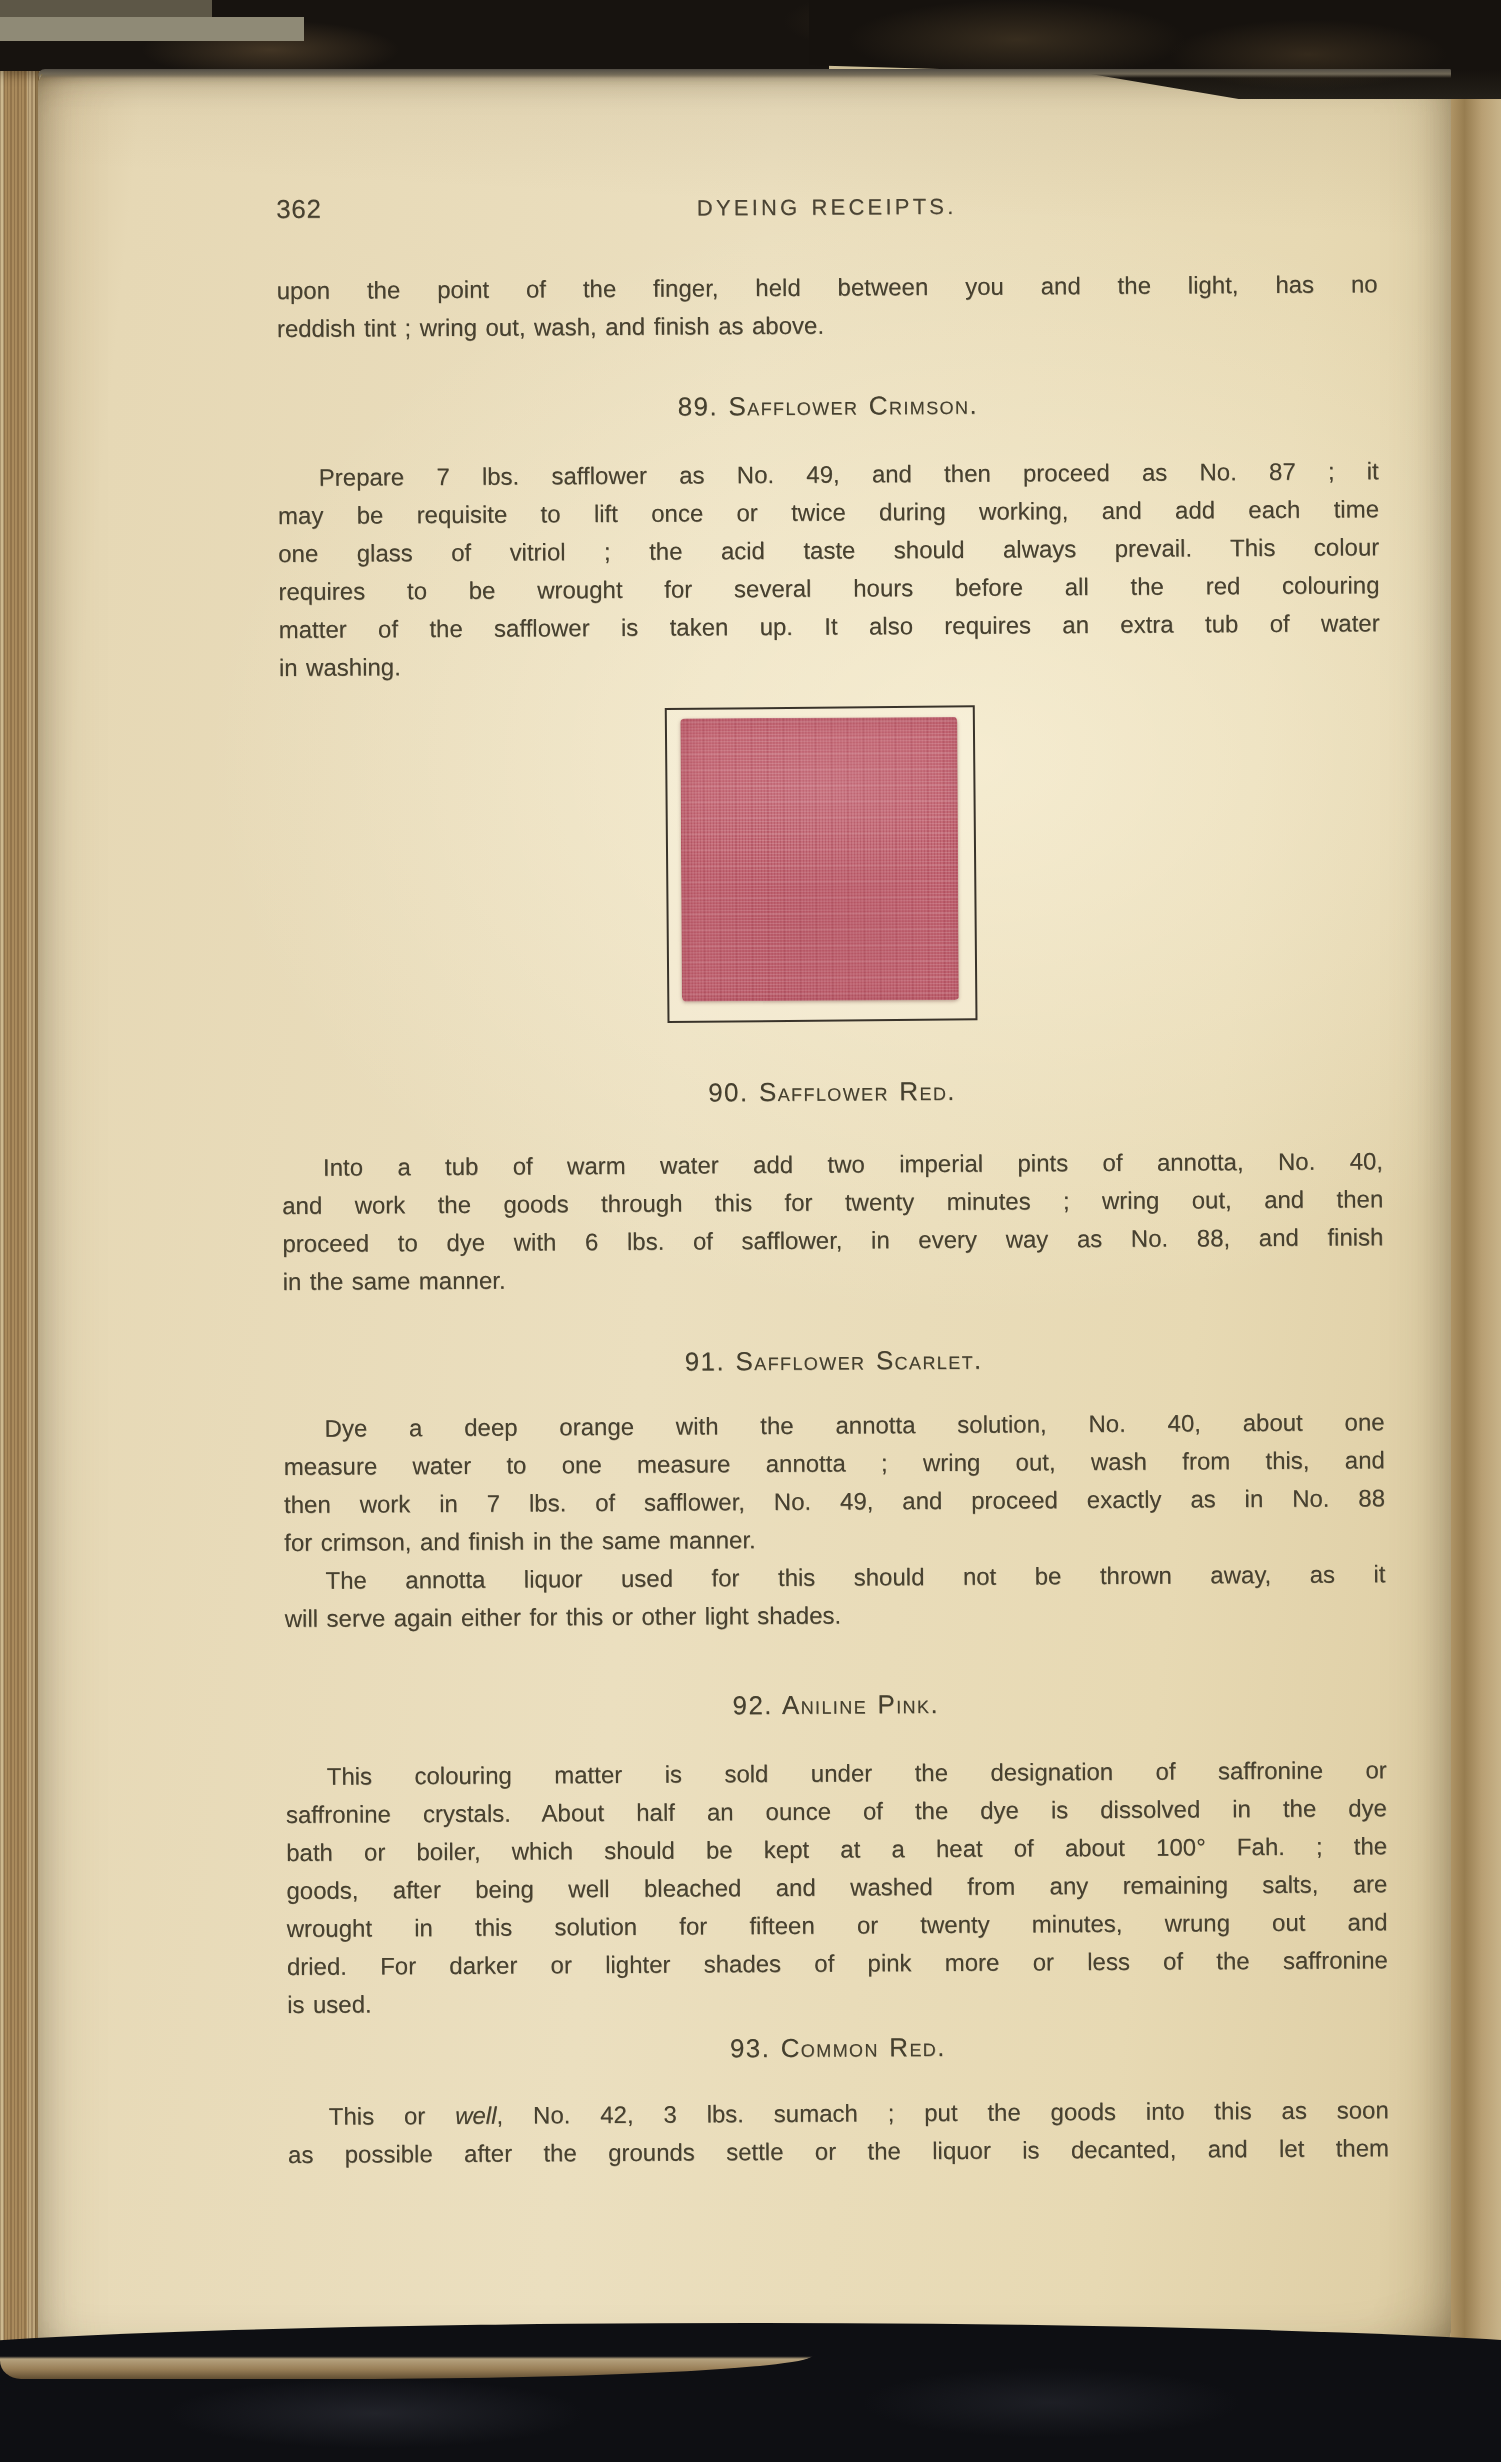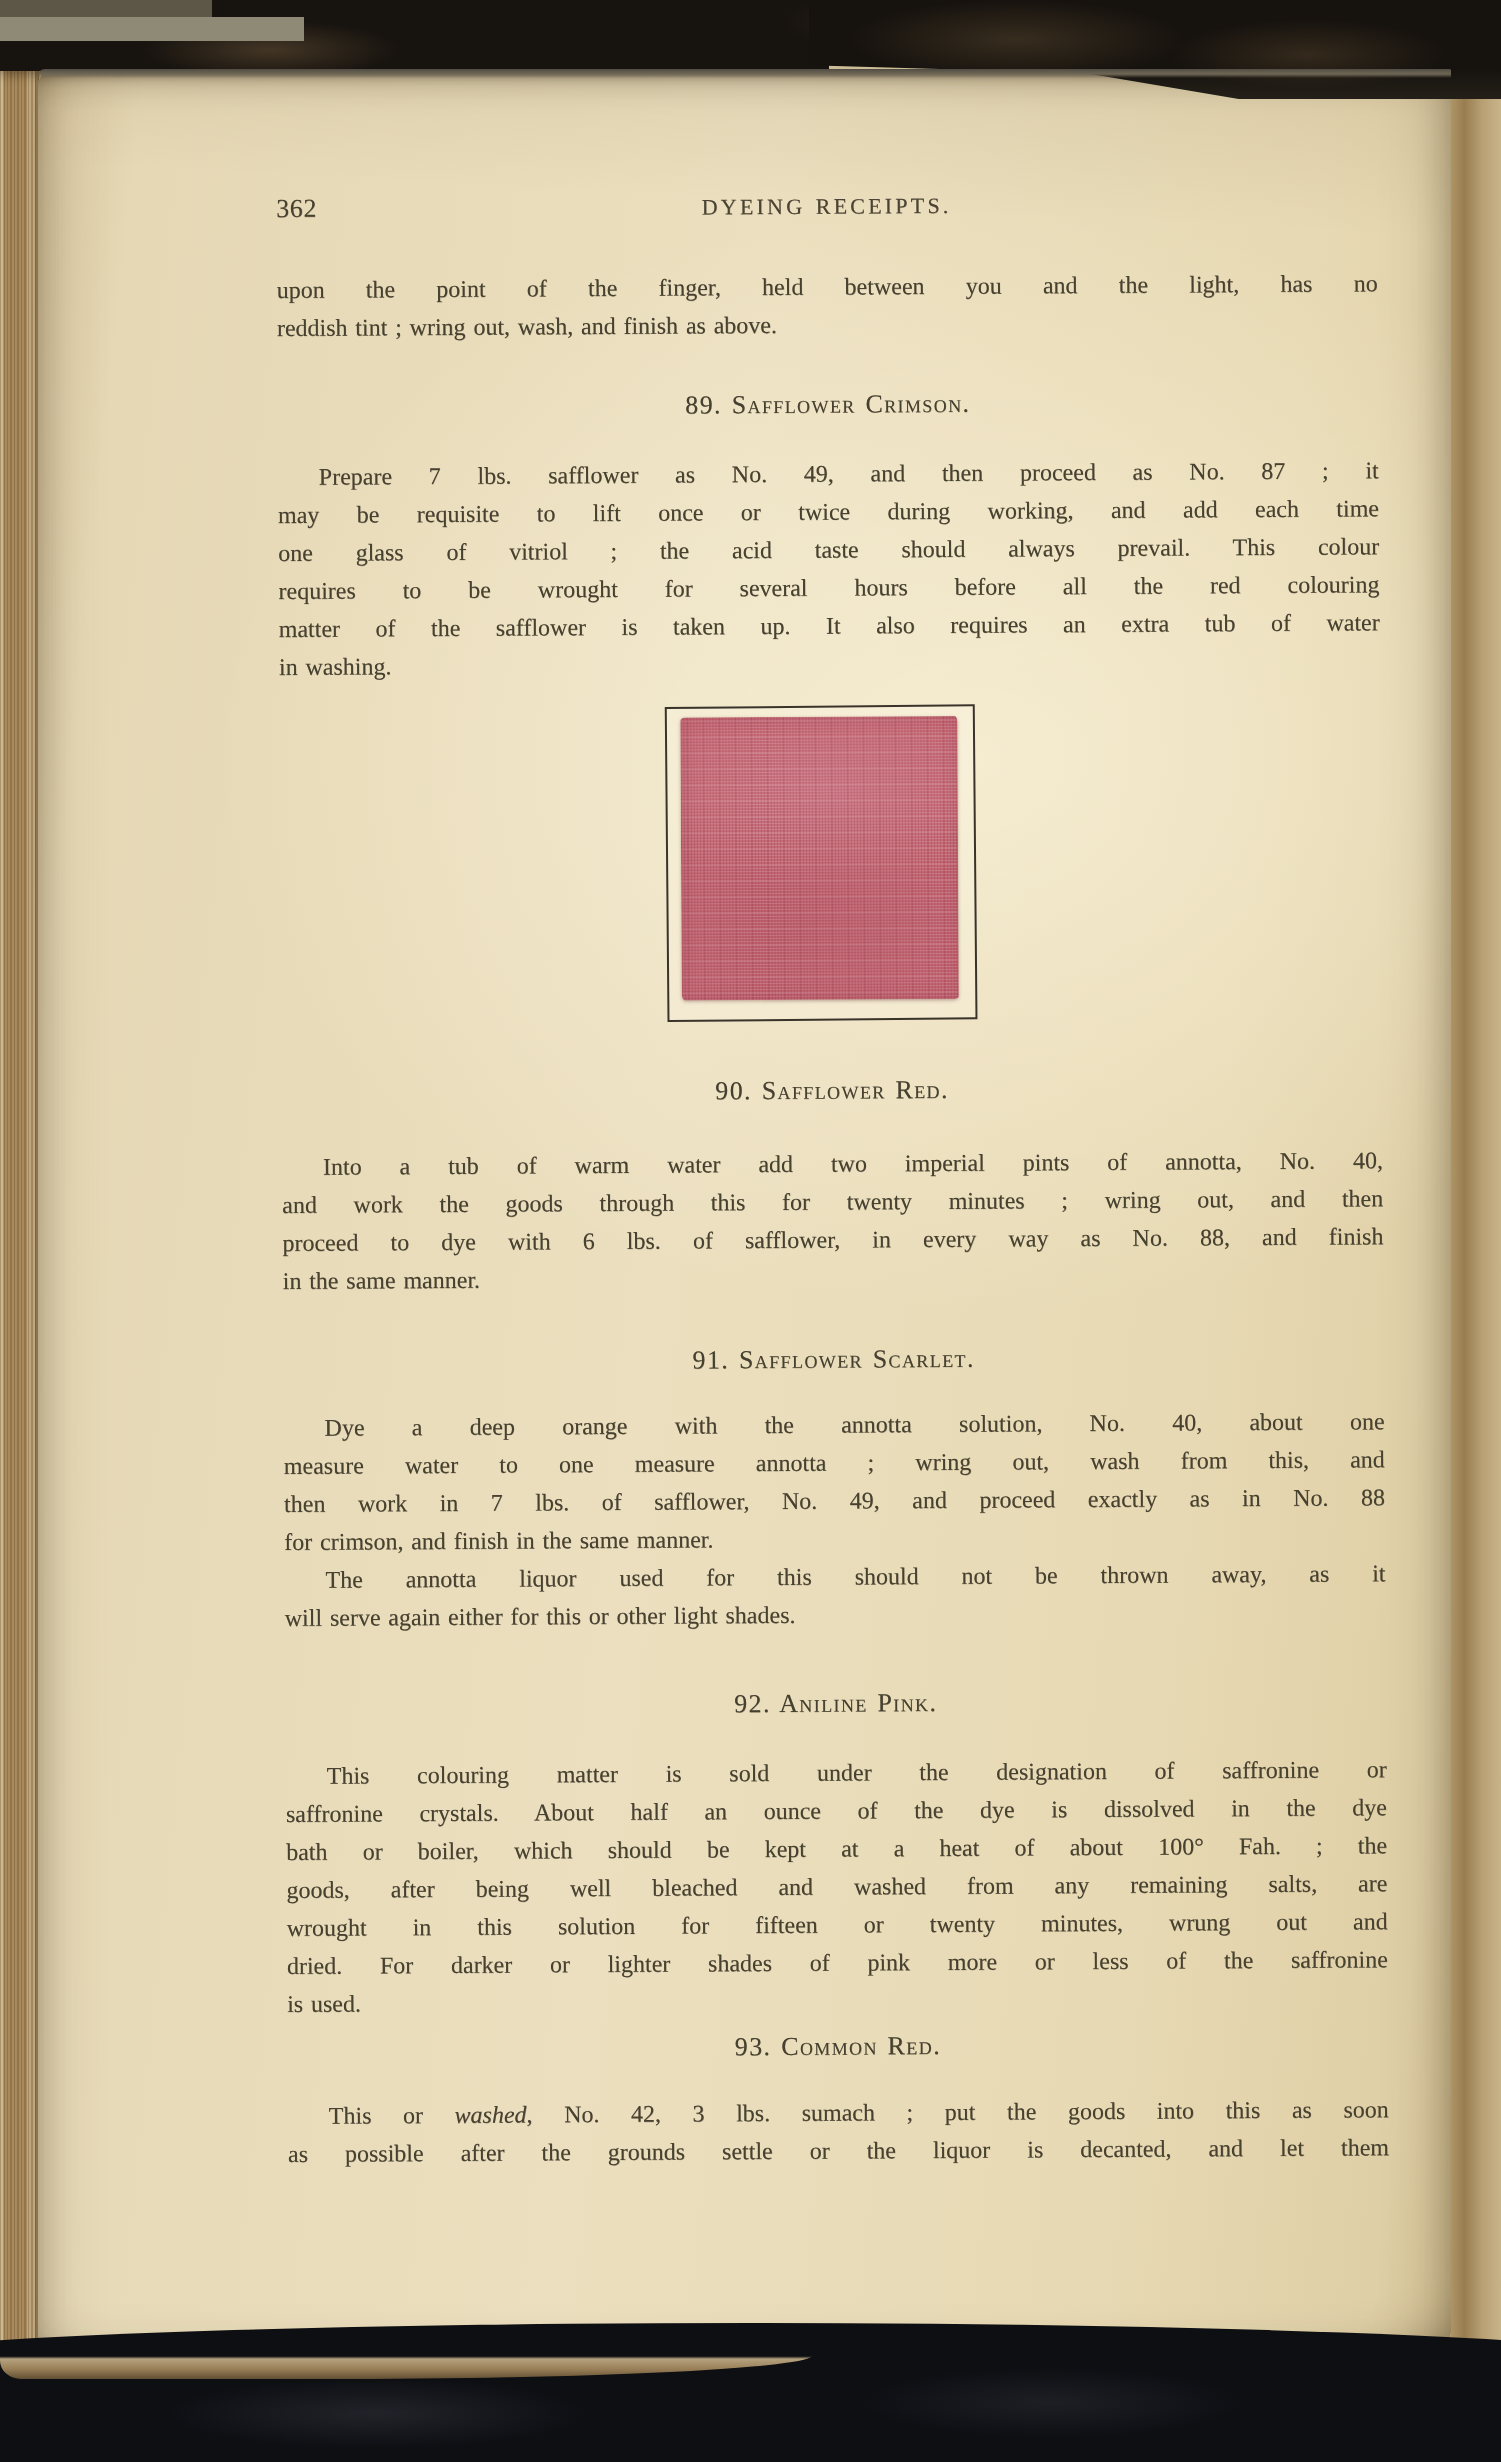--- a/index.html
+++ b/index.html
@@ -1,18 +1,18 @@
 <!DOCTYPE html>
 <html style="font-size:11.3px"><head>
 <meta charset="utf-8">
 <style>
   html,body{margin:0;padding:0;background:#0b0a09;}
   .canvas{
     position:relative;width:1502px;height:2462px;overflow:hidden;
-    background:#eab308;font-family:Liberation Serif, serif;
+    background:#eab308;font-family:Liberation Sans, sans-serif;
   }
   
   .left-stack{
     position:absolute;left:0;top:54px;bottom:79px;width:41px;z-index:2;
     background:
       repeating-linear-gradient(90deg, rgba(92,66,36,.30) 0 1.4px, rgba(0,0,0,0) 1.4px 3.5px),
       linear-gradient(90deg,#cdb98f 0 4.2px,#a98a5c 4.2px 27px,#bfa77d 27px 35px,#8d744c 35px 39px,#d6c59d 39px 41px);
     border-bottom-left-radius:28px 42px;
   }
   .right-gutter{
@@ -185,19 +185,19 @@
       <div class="ln">saffronine crystals.  About half an ounce of the dye is dissolved in the dye</div>
       <div class="ln">bath or boiler, which should be kept at a heat of about 100° Fah. ; the</div>
       <div class="ln">goods, after being well bleached and washed from any remaining salts, are</div>
       <div class="ln">wrought in this solution for fifteen or twenty minutes, wrung out and</div>
       <div class="ln">dried.  For darker or lighter shades of pink more or less of the saffronine</div>
       <div class="ln end">is used.</div>
     </div>
 
     <div class="shead" style="margin-top:8.5px;">93. Common Red.</div>
     <div style="margin-top:28px;">
-      <div class="ln ind"><span>This or </span><span class="em">washed</span><span>, No. 42, 3 lbs. sumach ; put the goods into this as soon</span></div>
+      <div class="ln ind"><span>This or </span><span class="em">well</span><span>, No. 42, 3 lbs. sumach ; put the goods into this as soon</span></div>
       <div class="ln">as possible after the grounds settle or the liquor is decanted, and let them</div>
     </div>
 
   </div>
 </div>
 
 
 </body></html>

